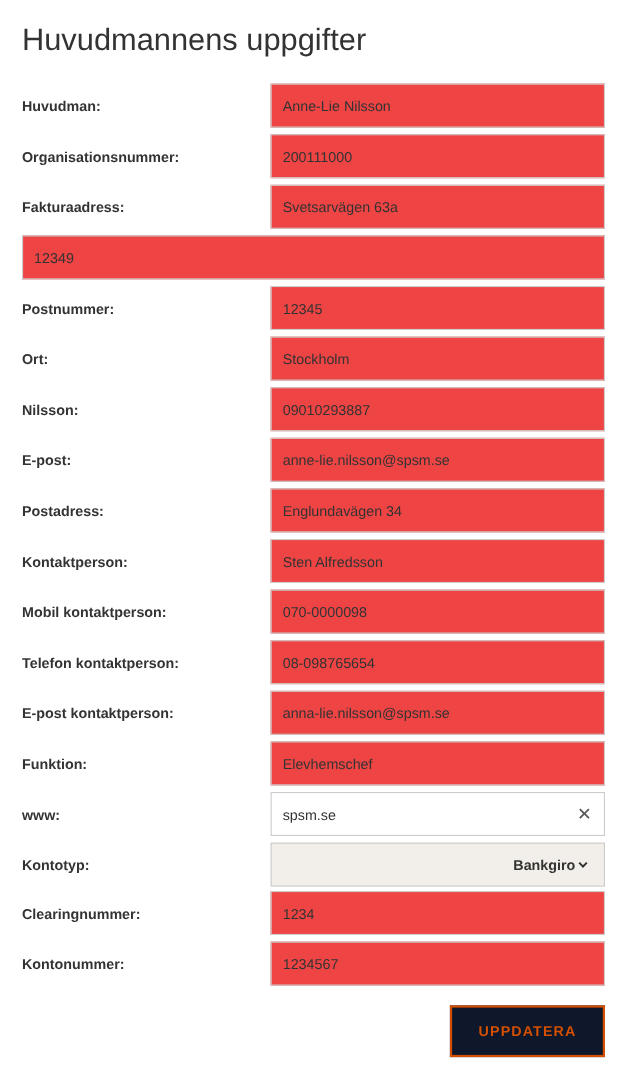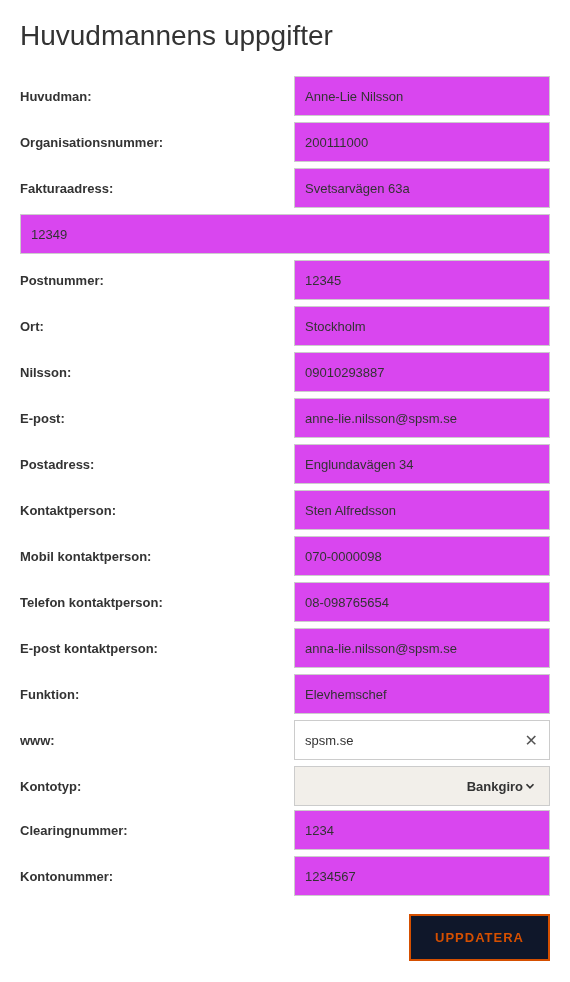--- a/index.html
+++ b/index.html
@@ -18,31 +18,31 @@
       font-weight: 400;
       color: #333;
       margin-bottom: 24px;
     }
     .form-row {
       display: flex;
       align-items: center;
       margin-bottom: 6px;
     }
     .form-label {
-      width: 274px;
+      width: 226px;
       font-size: 13px;
       font-weight: 700;
       color: #333;
       padding-right: 22px;
     }
     .form-input {
       flex: 1;
       height: 40px;
       border: 1px solid #ccc;
-      background: #d946ef;
+      background: #ef4444;
       padding: 0 10px;
       font-size: 13px;
       color: #333;
       font-family: Arial, Helvetica, sans-serif;
     }
     .input-wrapper {
       flex: 1;
       position: relative;
       display: flex;
       border-radius: 19px;

